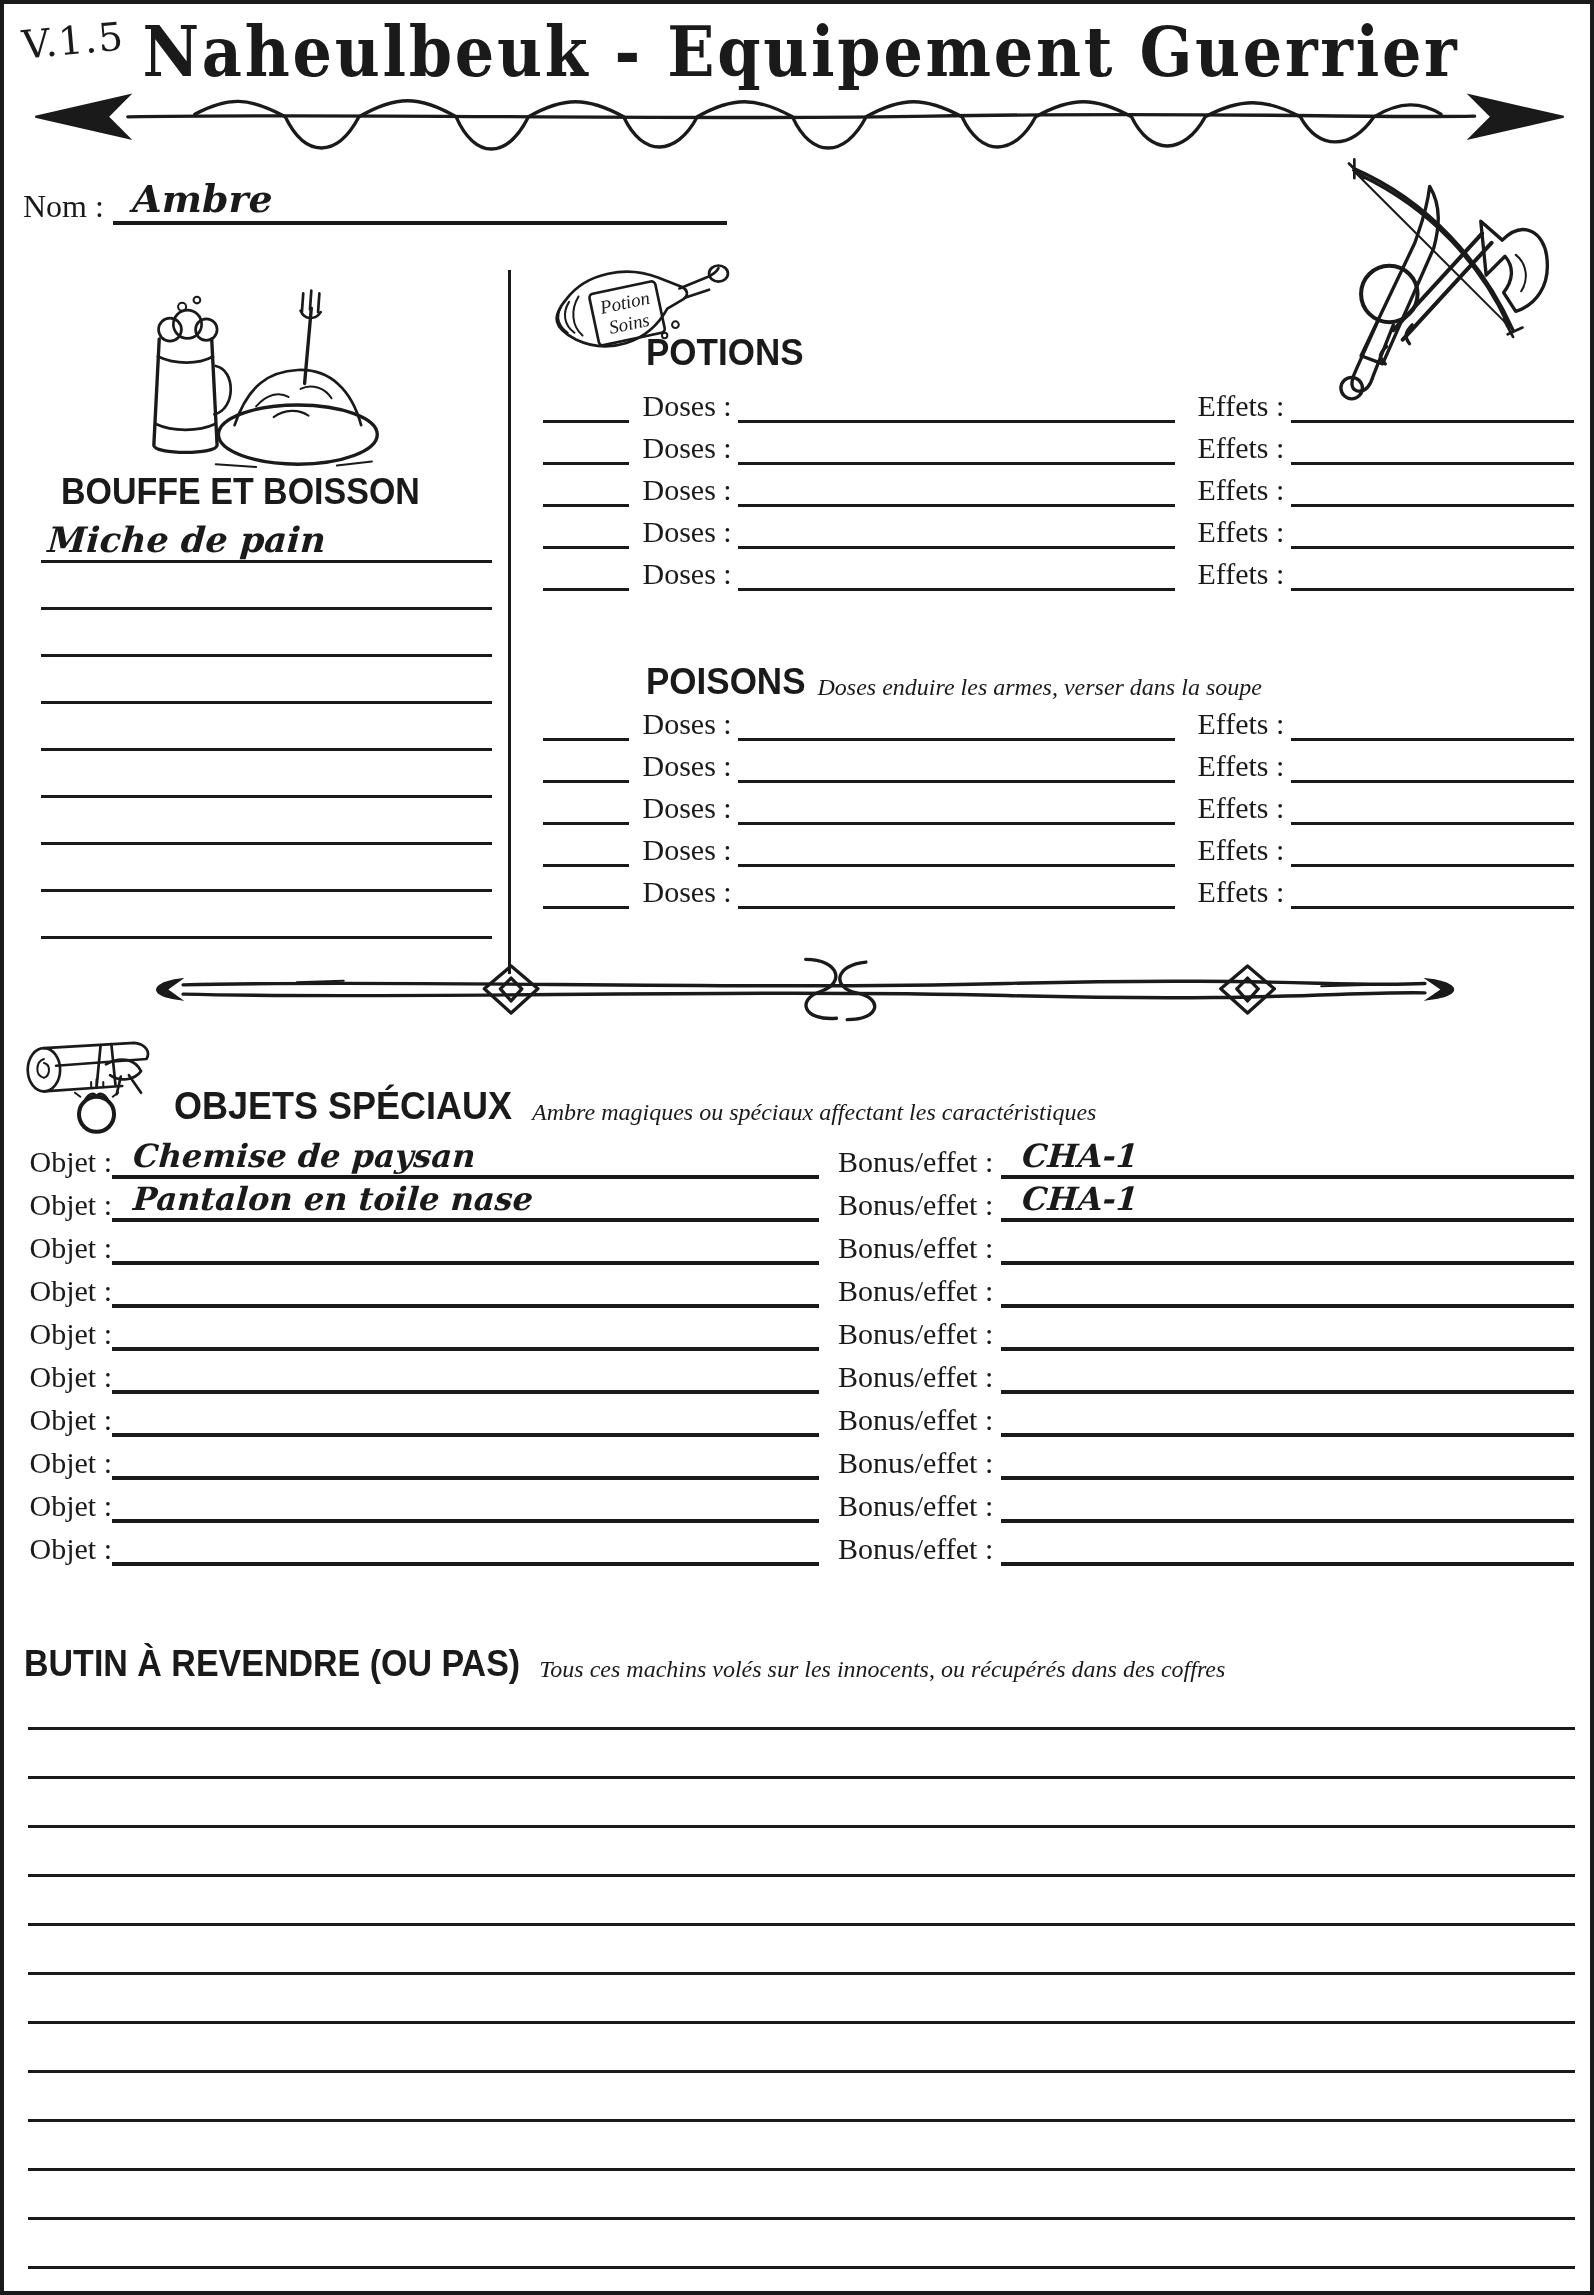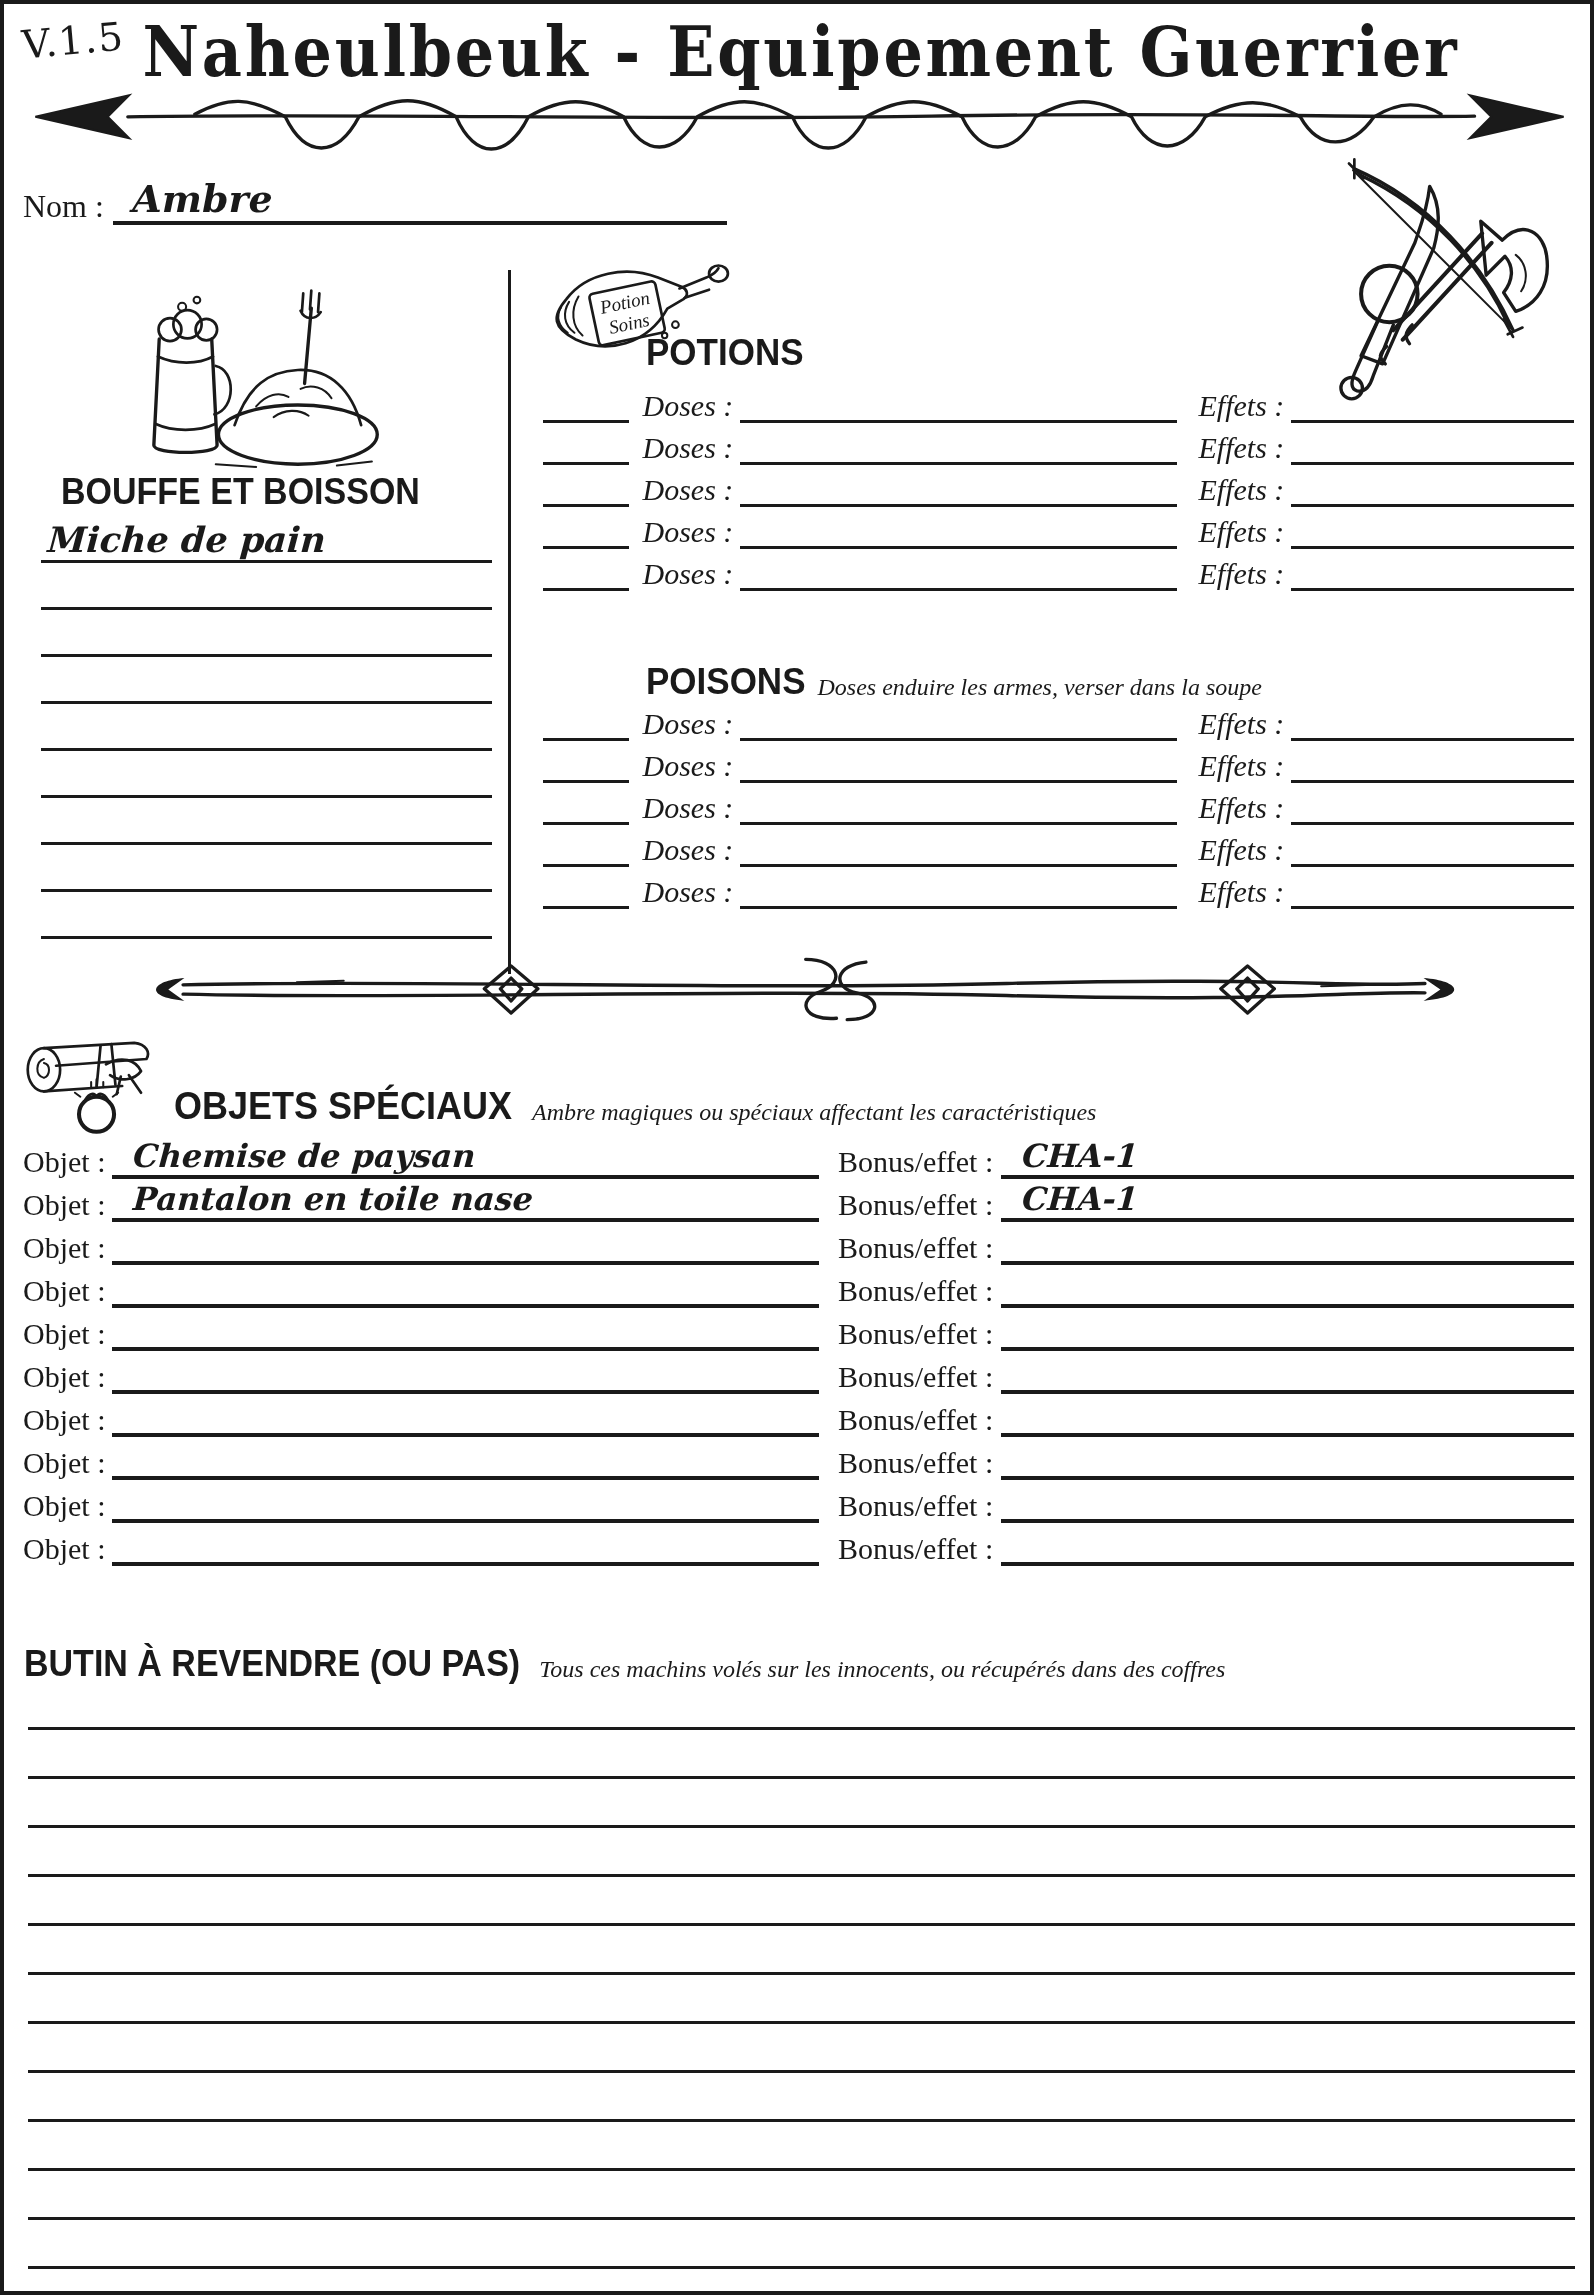--- a/index.html
+++ b/index.html
@@ -6,28 +6,28 @@
   .page{position:relative;width:1594px;height:2295px;background:#fff;color:#1a1a1a;
         border:4.7px solid #1a1a1a;box-sizing:border-box;overflow:hidden;
         font-family:"Liberation Serif",serif;}
   .abs{position:absolute;}
   .version{font-family:"DejaVu Serif",serif;font-size:39px;transform:rotate(-5deg);letter-spacing:1.3px;}
   .title{font-family:"DejaVu Serif",serif;font-weight:bold;font-size:62px;letter-spacing:2.7px;
          text-align:center;white-space:nowrap;transform:scaleY(1.12);}
   .hd{font-family:"Liberation Sans",sans-serif;font-weight:bold;letter-spacing:0px;white-space:nowrap;
       transform:scaleY(1.08);transform-origin:left bottom;}
   .sub{font-family:"Liberation Serif",serif;font-style:italic;font-size:24px;white-space:nowrap;}
-  .lab{font-family:"Liberation Serif",serif;font-size:30px;white-space:nowrap;}
+  .lab{font-family:"Liberation Serif",serif;font-size:30px;white-space:nowrap;text-align:right;}
   .hand{font-family:"DejaVu Serif",serif;font-style:italic;font-weight:bold;transform:skewX(-4deg);
         transform-origin:left bottom;white-space:nowrap;}
   .hrow{display:flex;align-items:baseline;}
   
   .prow{display:flex;align-items:flex-end;height:42px;}
   .prow .pre{width:86px;border-bottom:3.4px solid #1a1a1a;}
-  .prow .lab{margin-left:13.5px;font-style:italic;}
+  .prow .lab{margin-left:13.5px;}
   .prow .dline{flex:1;border-bottom:3.4px solid #1a1a1a;margin-left:6.7px;height:100%;display:flex;align-items:flex-end;}
   .prow .elab{margin-left:22px;}
   .prow .eline{width:283px;border-bottom:3.4px solid #1a1a1a;margin-left:6.7px;height:100%;display:flex;align-items:flex-end;}
   
   .bline{height:44px;border-bottom:3.4px solid #1a1a1a;display:flex;align-items:flex-end;}
   .bline .hand{font-size:35px;padding-left:5.4px;margin-bottom:0px;}
   
   .orow{display:flex;align-items:flex-end;height:43px;}
   .orow .olab{width:89px;}
   .orow .oline{width:707px;border-bottom:4px solid #1a1a1a;height:100%;display:flex;align-items:flex-end;}

